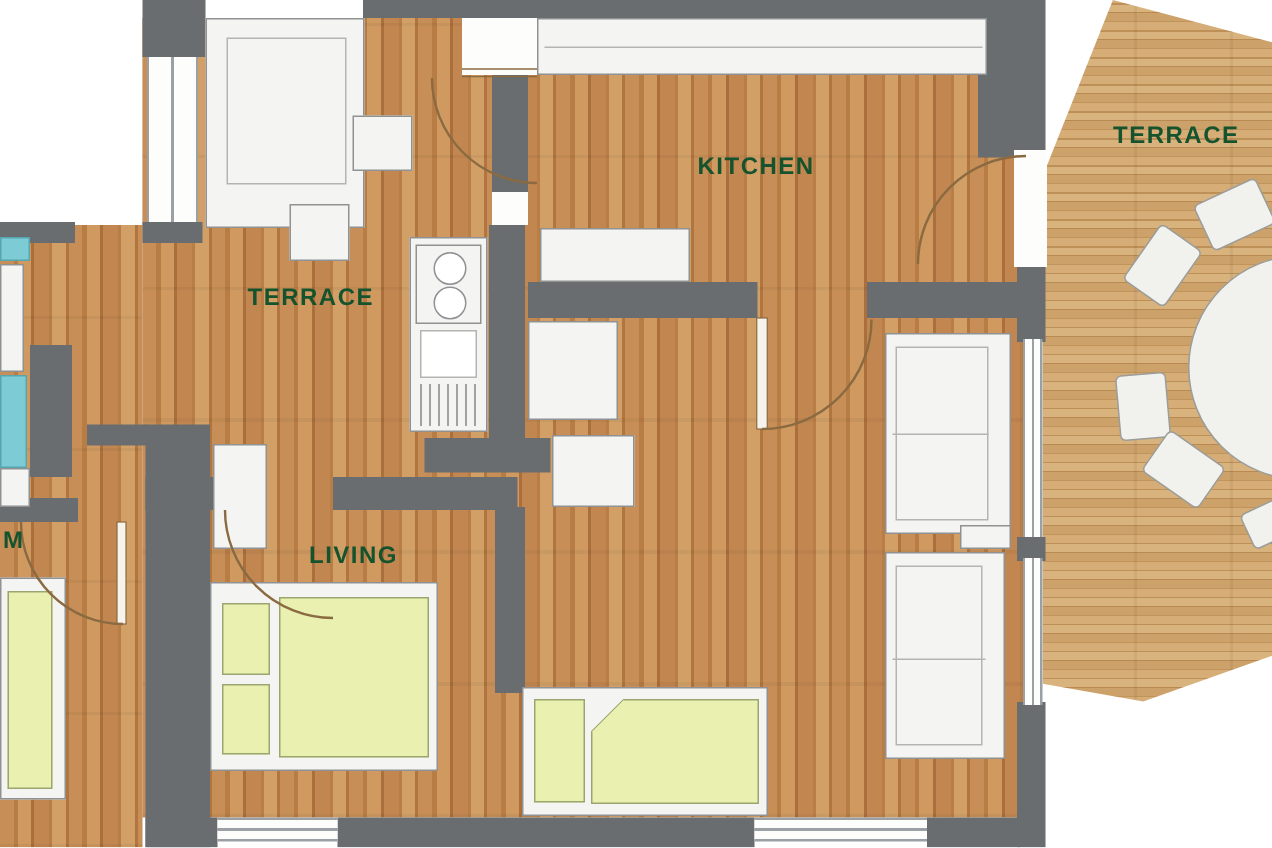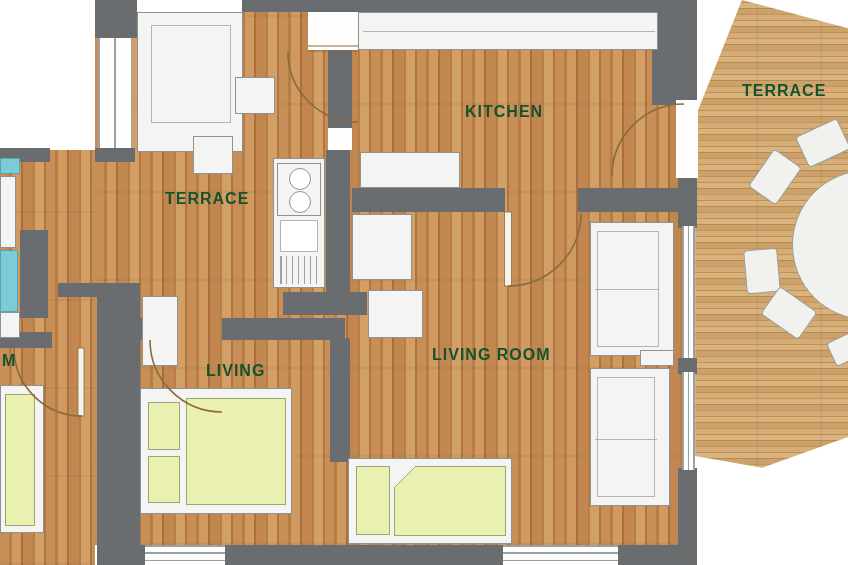--- a/index.html
+++ b/index.html
@@ -140,17 +140,16 @@
     <path d="M 508 286 A 73 73 0 0 0 581 213" fill="none" stroke="#8a6a40" stroke-width="1.6"></path>
     <path d="M 612 176 A 72 72 0 0 1 684 104" fill="none" stroke="#8a6a40" stroke-width="1.6"></path>
     <path d="M 150 340 A 72 72 0 0 0 222 412" fill="none" stroke="#8a6a40" stroke-width="1.6"></path>
     <rect x="78" y="348" width="6" height="68" fill="#f6f3ec" stroke="#8a6a40" stroke-width="0.8"></rect>
     <path d="M 82 416 A 68 68 0 0 1 14 348" fill="none" stroke="#8a6a40" stroke-width="1.6"></path>
   </svg>
 
   <span class="room-label" style="left:165px;top:190px;">TERRACE</span>
   <span class="room-label" style="left:465px;top:103px;">KITCHEN</span>
   <span class="room-label" style="left:742px;top:82px;">TERRACE</span>
-  <span class="room-label" style="left:432px;top:346px;">LIVING ROOM</span>
   <span class="room-label" style="left:206px;top:362px;">LIVING</span>
   <span class="room-label" style="left:2px;top:352px;">M</span>
 
 </div>
 
 </body></html>

